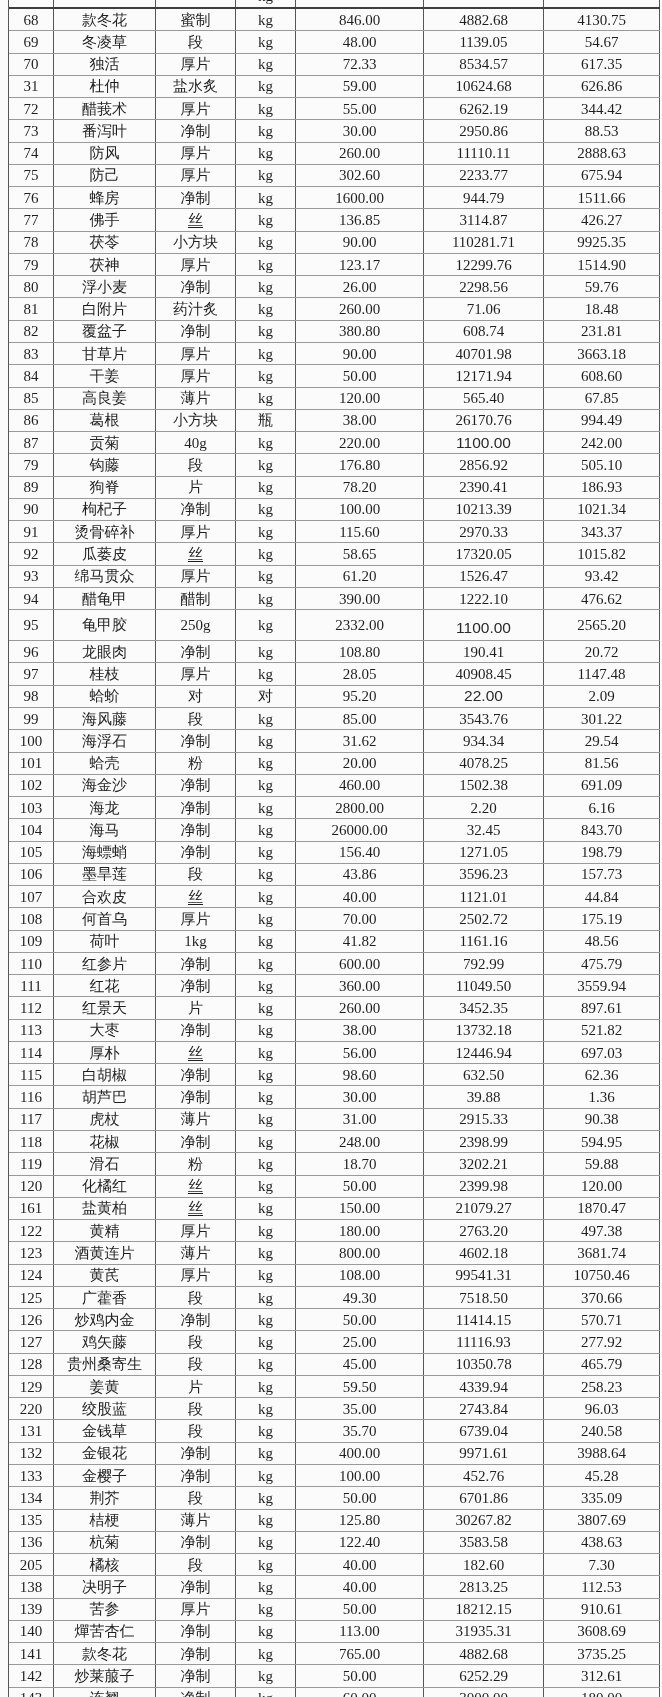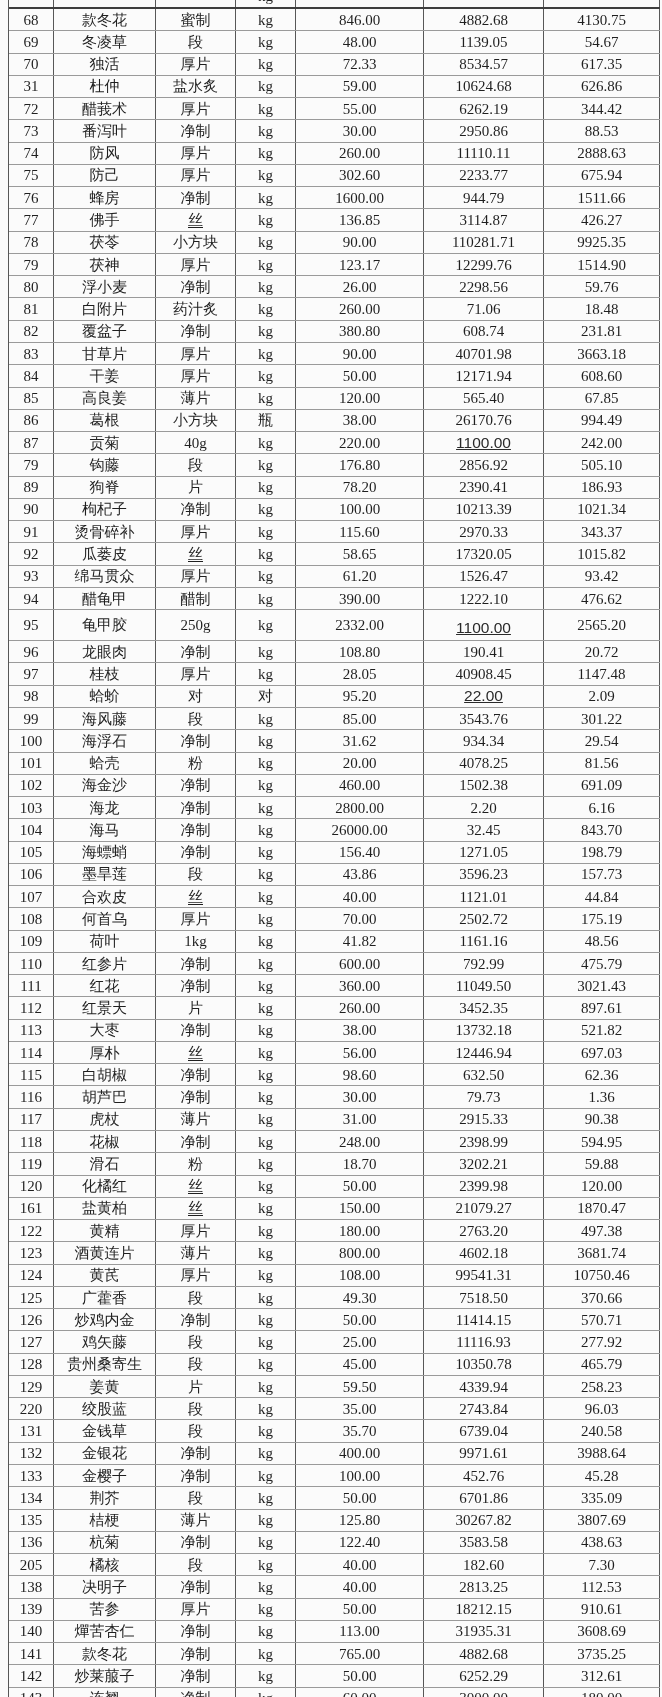--- a/index.html
+++ b/index.html
@@ -50,21 +50,20 @@
     white-space:nowrap;
     overflow:hidden;
   }
   .cell span{display:inline-block;}
   .cell .underline{text-decoration:underline;text-underline-offset:2px;}
   
   .cell.edited{
     font-family:"Liberation Sans","DejaVu Sans",sans-serif;
     font-size:15.5px;
     color:#2a2a2a;
-    text-decoration:underline;
   }
   .cell.edited.low span{transform:translateY(3px);}
 </style>
 </head>
 <body>
 
 <div class="table">
     <div class="row partial-top">
       <div class="cell">
         <span></span>
@@ -1090,21 +1089,21 @@
       <div class="cell">
         <span>kg</span>
       </div>
       <div class="cell">
         <span>360.00</span>
       </div>
       <div class="cell">
         <span>11049.50</span>
       </div>
       <div class="cell">
-        <span>3021.43</span>
+        <span>3559.94</span>
       </div>
     </div>
     <div class="row">
       <div class="cell">
         <span>112</span>
       </div>
       <div class="cell">
         <span>红景天</span>
       </div>
       <div class="cell">
@@ -1202,21 +1201,21 @@
       <div class="cell">
         <span>净制</span>
       </div>
       <div class="cell">
         <span>kg</span>
       </div>
       <div class="cell">
         <span>30.00</span>
       </div>
       <div class="cell">
-        <span>79.73</span>
+        <span>39.88</span>
       </div>
       <div class="cell">
         <span>1.36</span>
       </div>
     </div>
     <div class="row">
       <div class="cell">
         <span>117</span>
       </div>
       <div class="cell">

